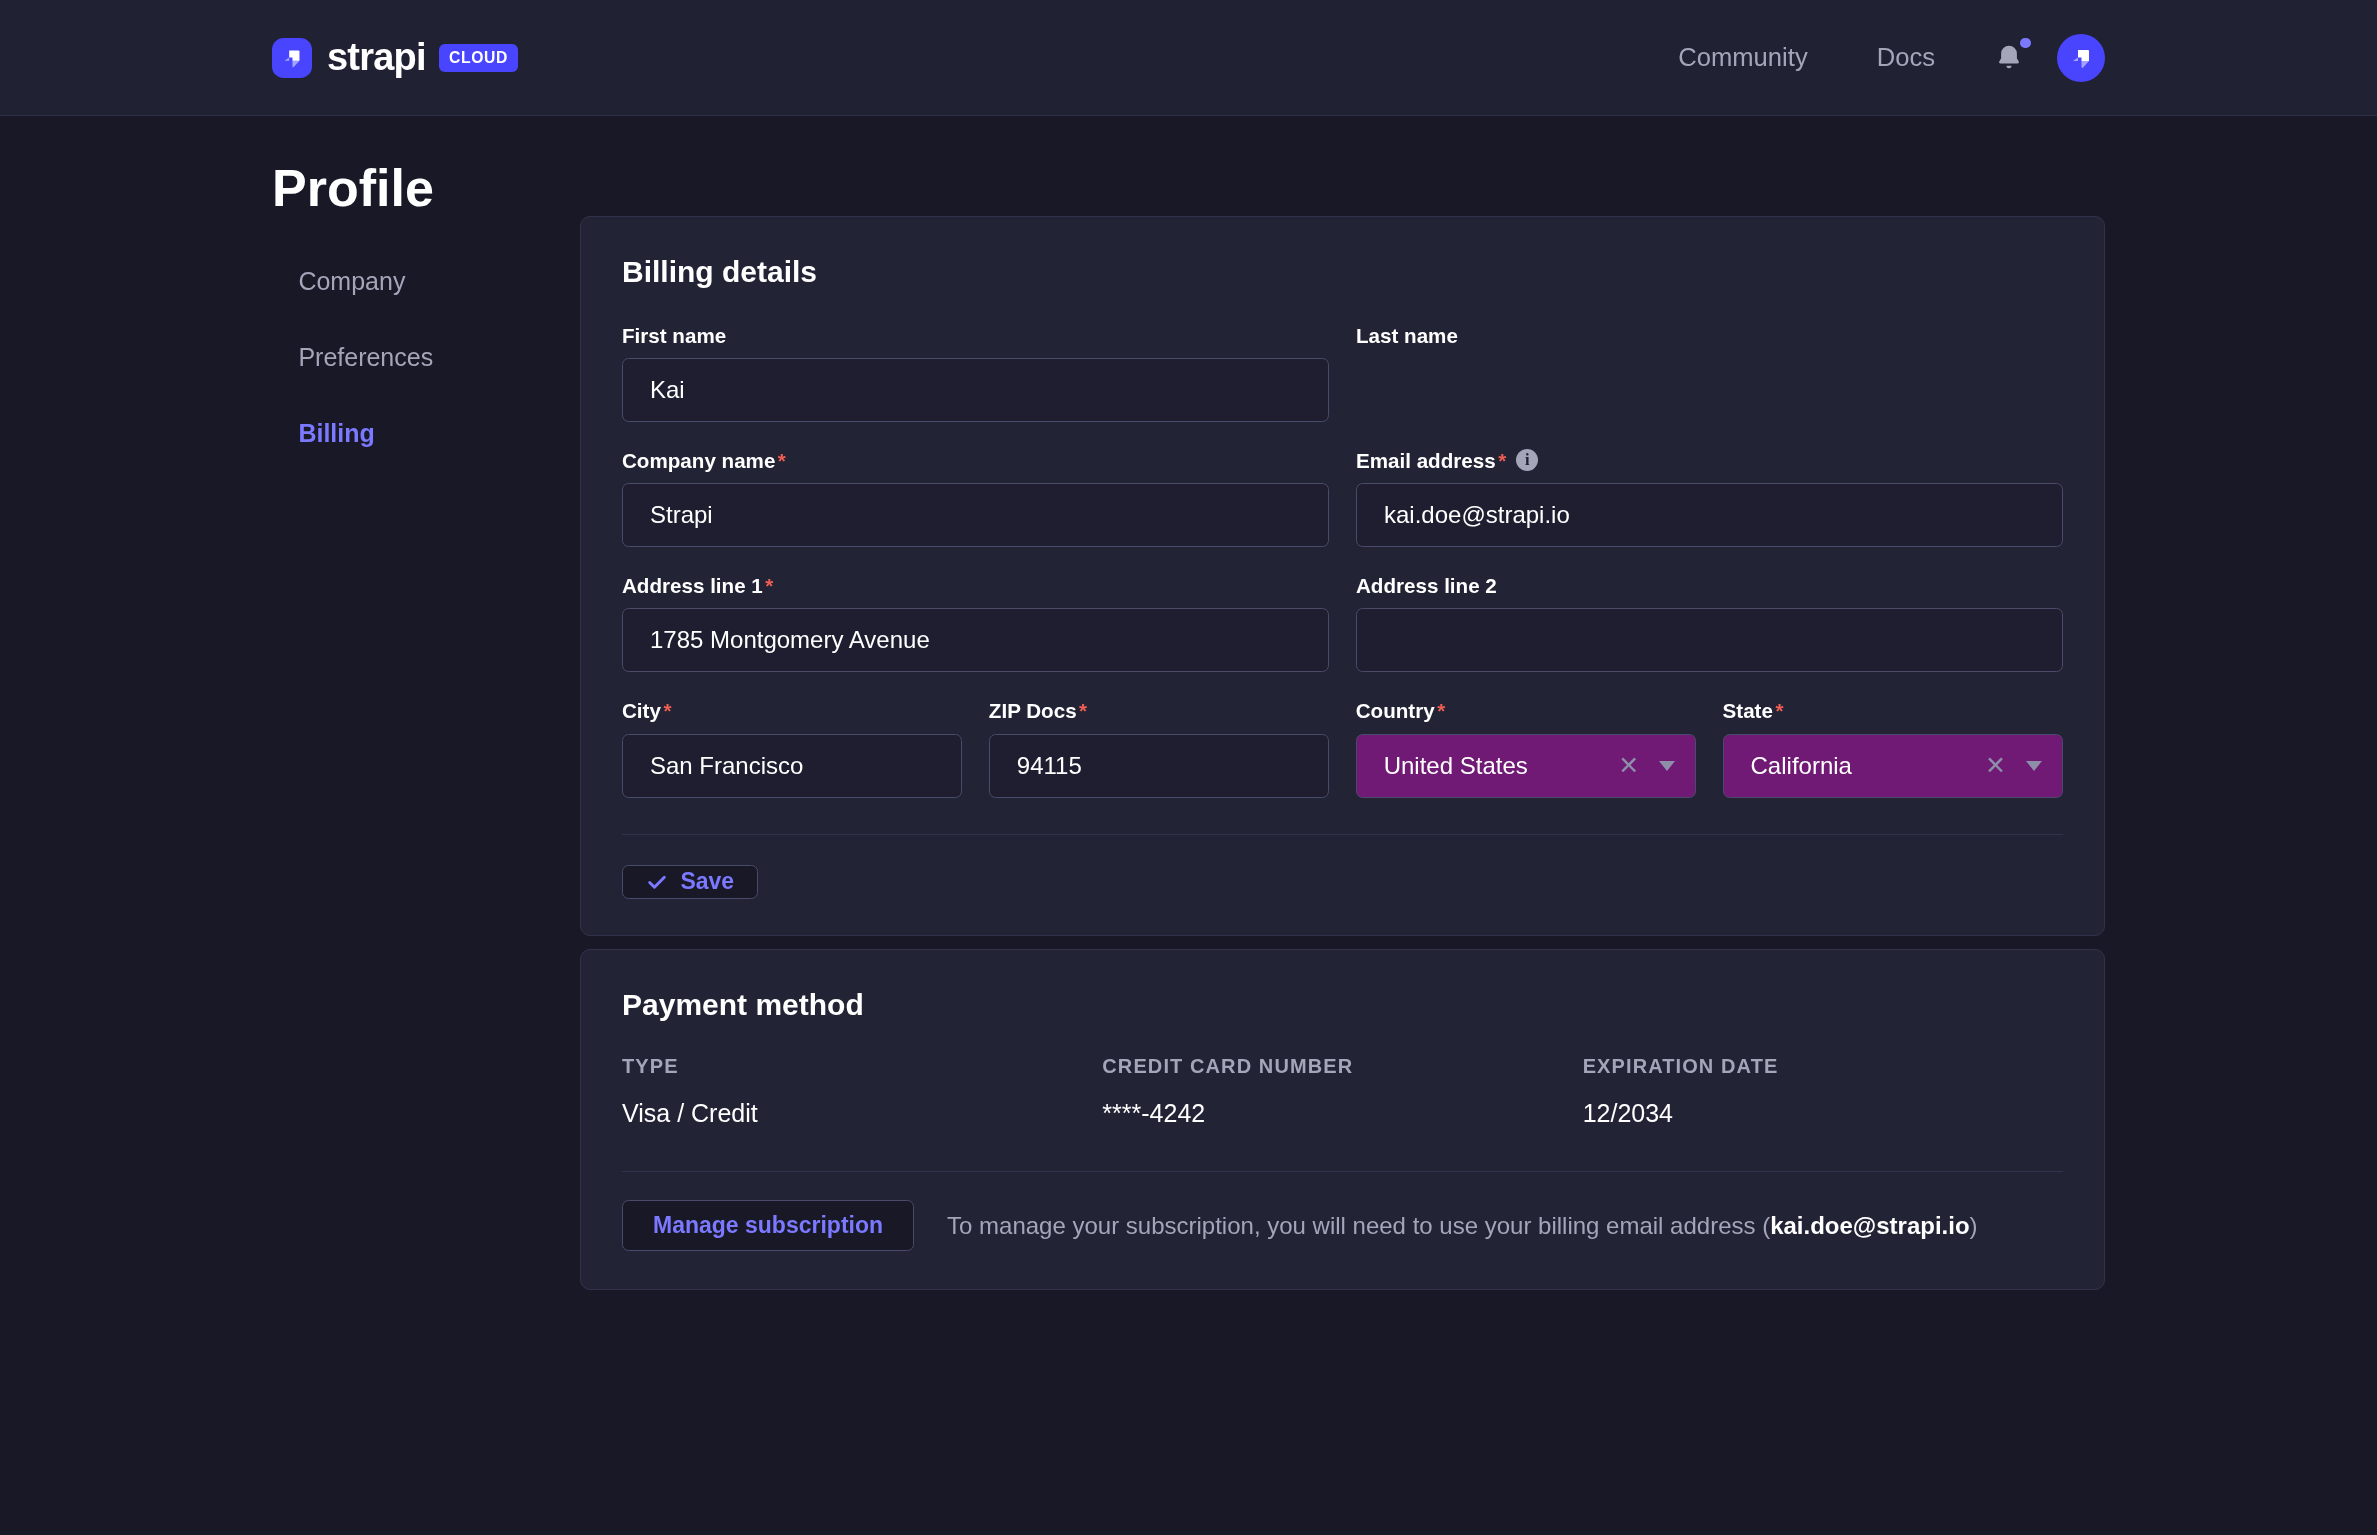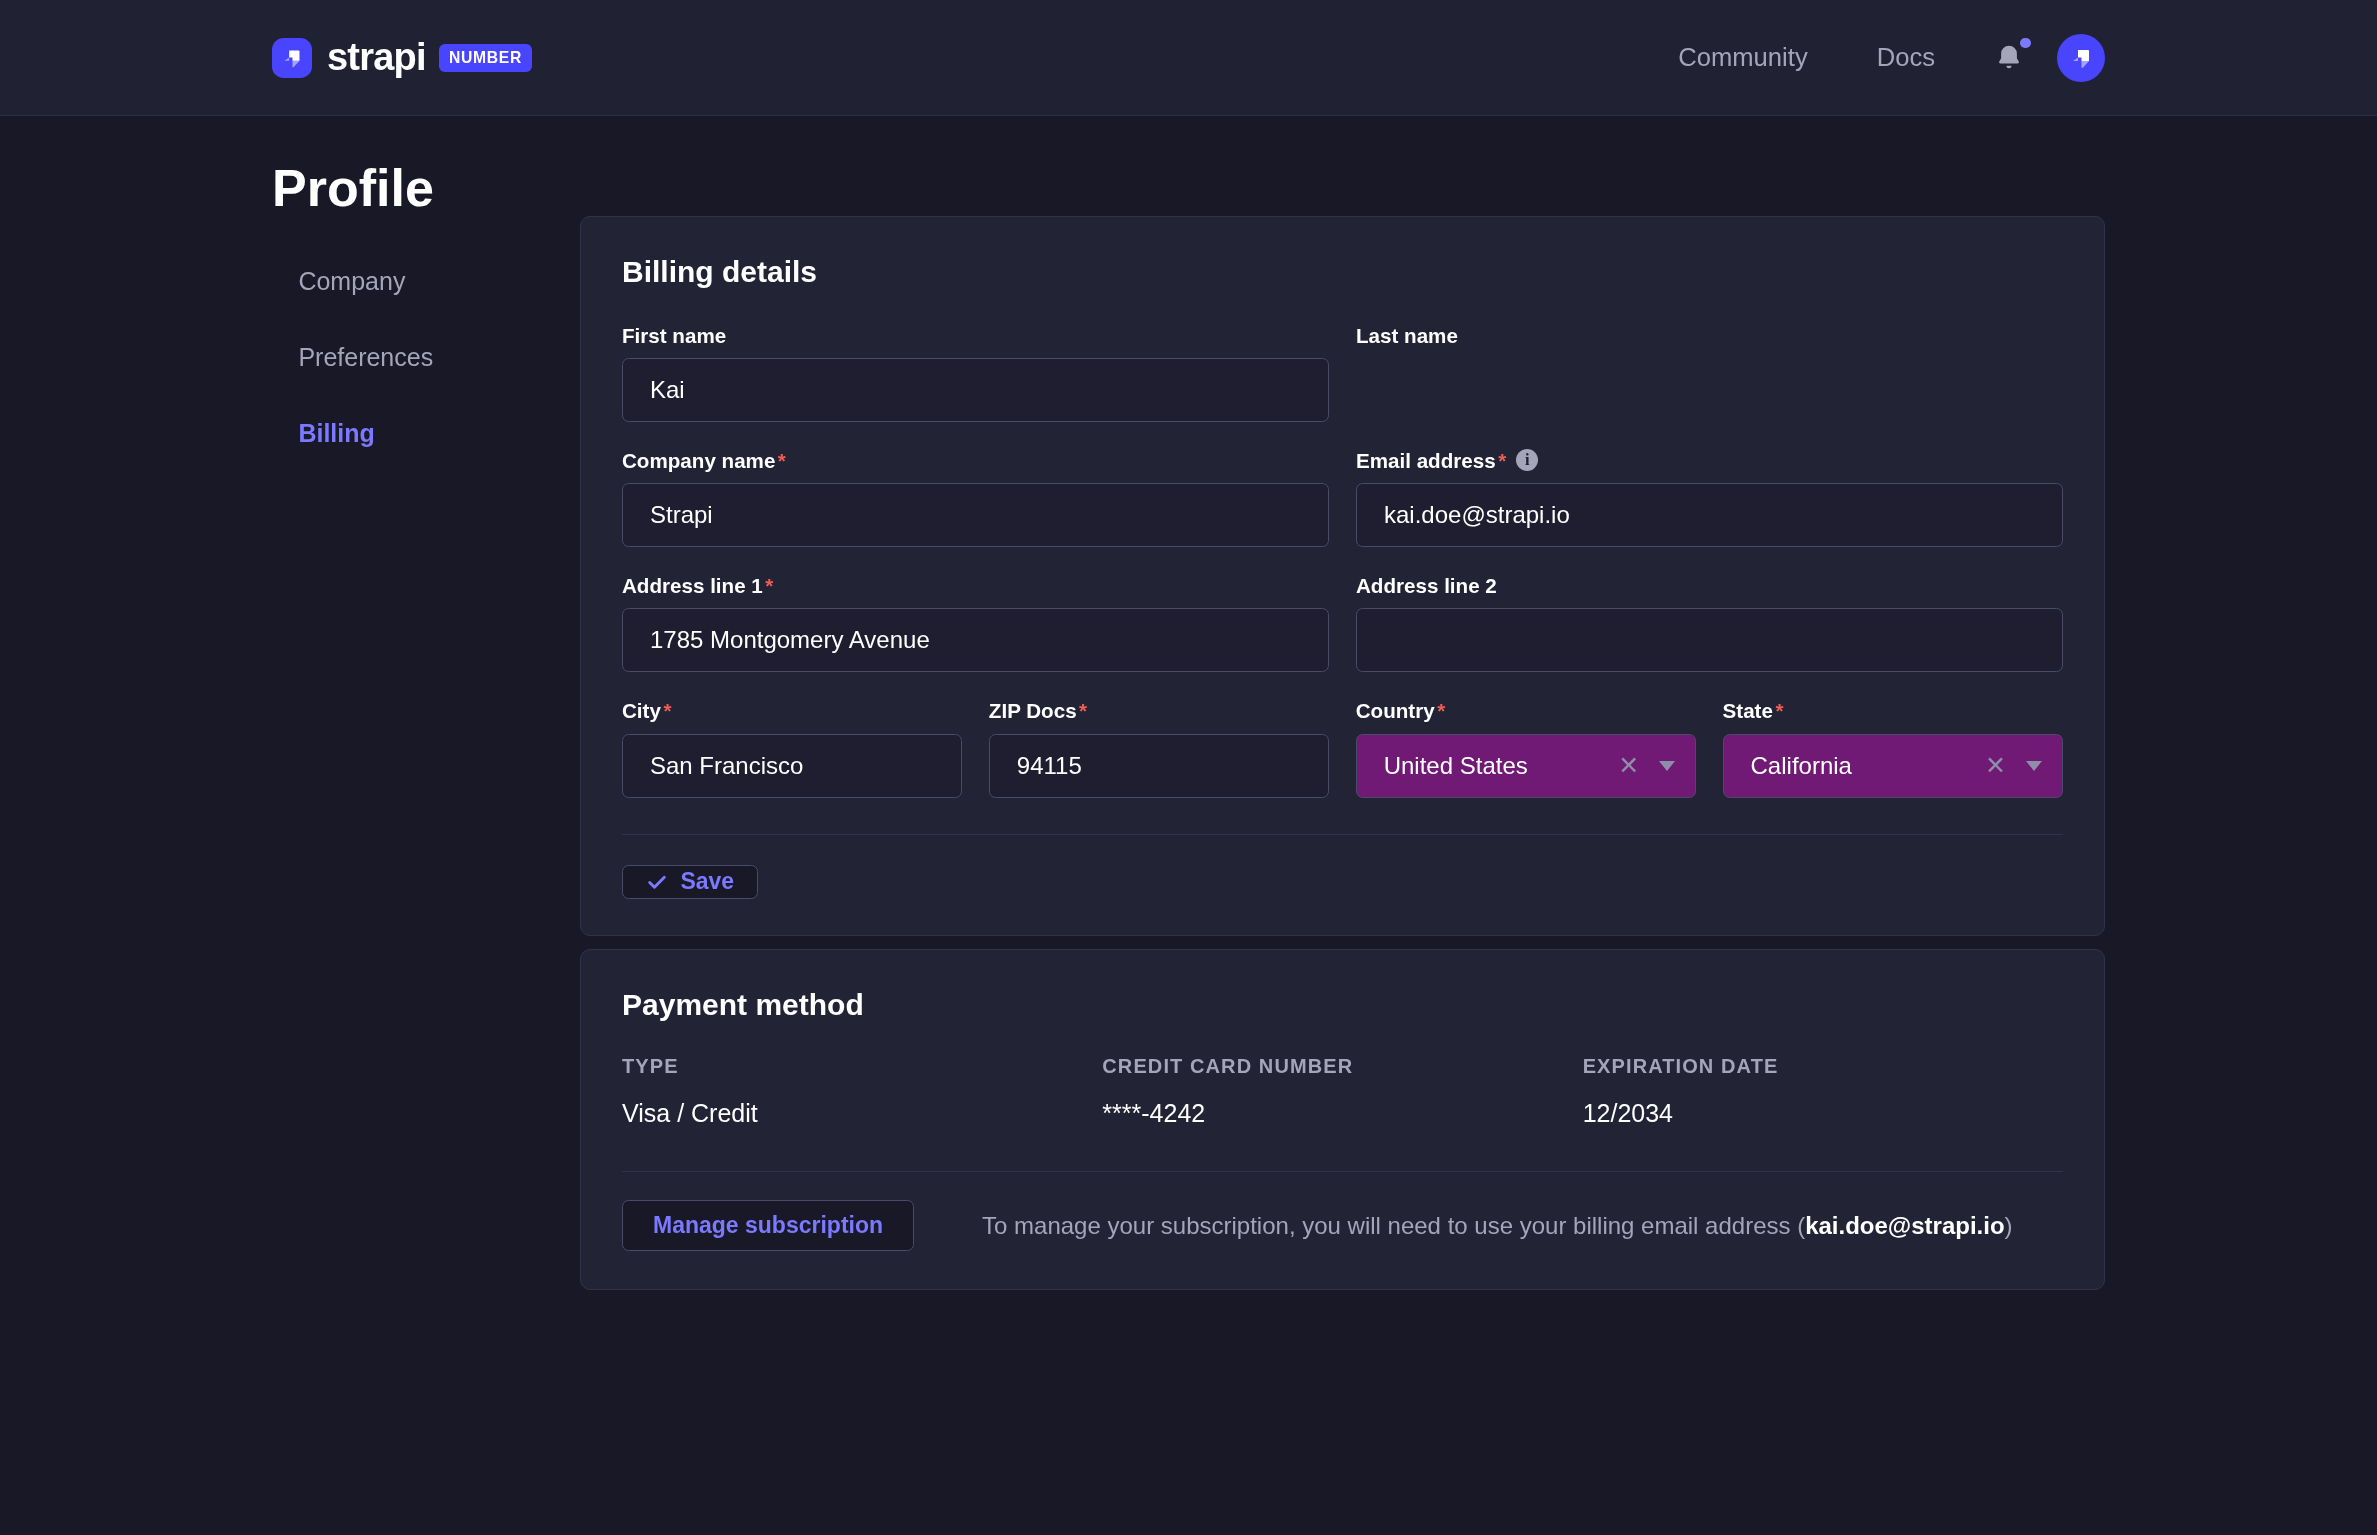--- a/index.html
+++ b/index.html
@@ -162,39 +162,39 @@
     margin-top: 33px;
     display: grid;
     grid-template-columns: repeat(3, 1fr);
   }
   .pay-label {
     font-size: 20px; font-weight: 700; color: #a5a5ba;
     letter-spacing: 1.1px;
   }
   .pay-value { margin-top: 21.5px; font-size: 25px; color: #ffffff; }
   .pay-divider { margin-top: 43px; }
-  .pay-footer { margin-top: 28px; display: flex; align-items: center; gap: 35px; }
+  .pay-footer { margin-top: 28px; display: flex; align-items: center; }
   .manage-btn { height: 51px; padding: 0 30px; }
   .pay-note { margin-left: 33px; font-size: 24px; color: #a5a5ba; }
   .pay-note strong { color: #ffffff; font-weight: 700; }
 </style>
 </head>
 <body>
 
 <header class="navbar">
   <div class="brand">
     <span class="logo-square">
       <svg viewBox="0 0 24 24" width="28" height="28">
         <path fill="#ffffff" d="M9.6 5.6h8.1c.4 0 .7.3.7.7v8.1h-6v-2.9H9.6V5.6z"></path>
         <path fill="#ffffff" opacity="0.5" d="M9.6 11.5v2.9h-4z"></path>
         <path fill="#ffffff" opacity="0.5" d="M12.4 14.4h6l-4.9 5.3c-.4.4-1.1.1-1.1-.4v-4.9z"></path>
       </svg>
     </span>
     <span class="wordmark">strapi</span>
-    <span class="cloud-badge">NUMBER</span>
+    <span class="cloud-badge">CLOUD</span>
   </div>
   <nav class="nav-right">
     <span class="nav-link">Community</span>
     <span class="nav-link">Docs</span>
     <span class="bell-wrap">
       <svg viewBox="0 0 24 24">
         <path fill="#a5a5ba" d="M12 2.5a6.3 6.3 0 0 0-6.3 6.3v3.8l-1.5 2.6a1 1 0 0 0 .9 1.5h13.8a1 1 0 0 0 .9-1.5l-1.5-2.6V8.8A6.3 6.3 0 0 0 12 2.5z"></path>
         <path fill="#a5a5ba" d="M10 18.6a2 2 0 0 0 4 0z"></path>
       </svg>
       <span class="notif-dot"></span>

